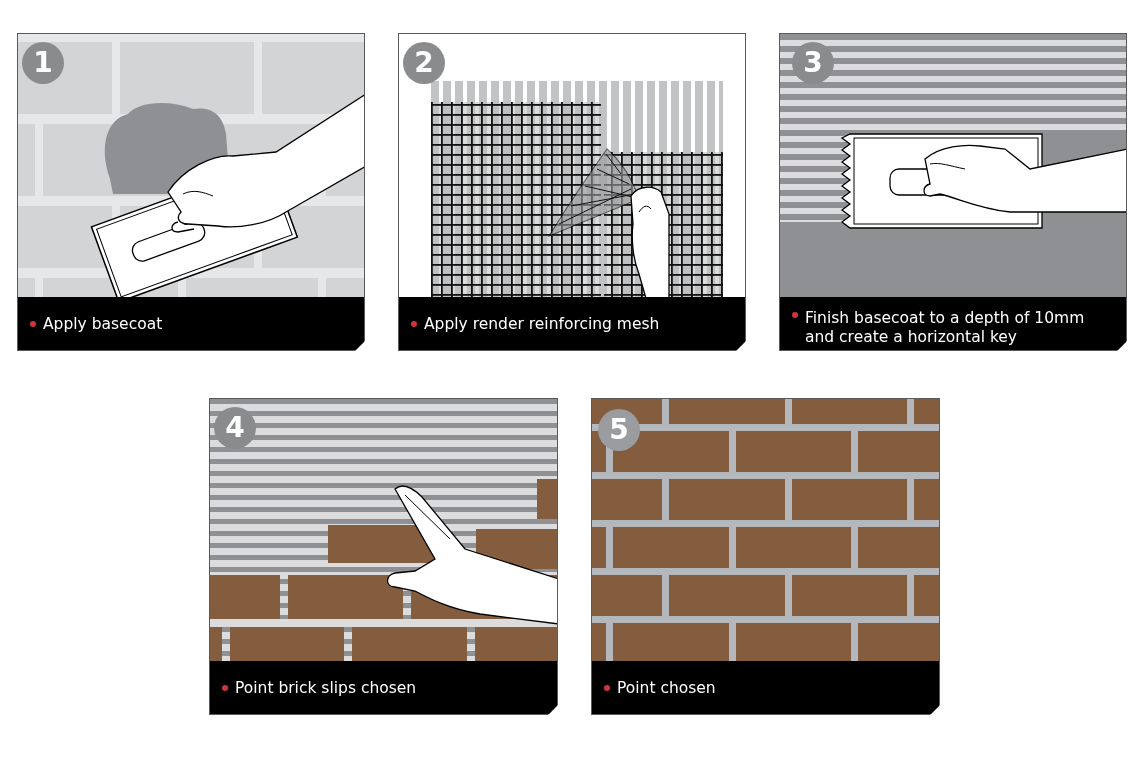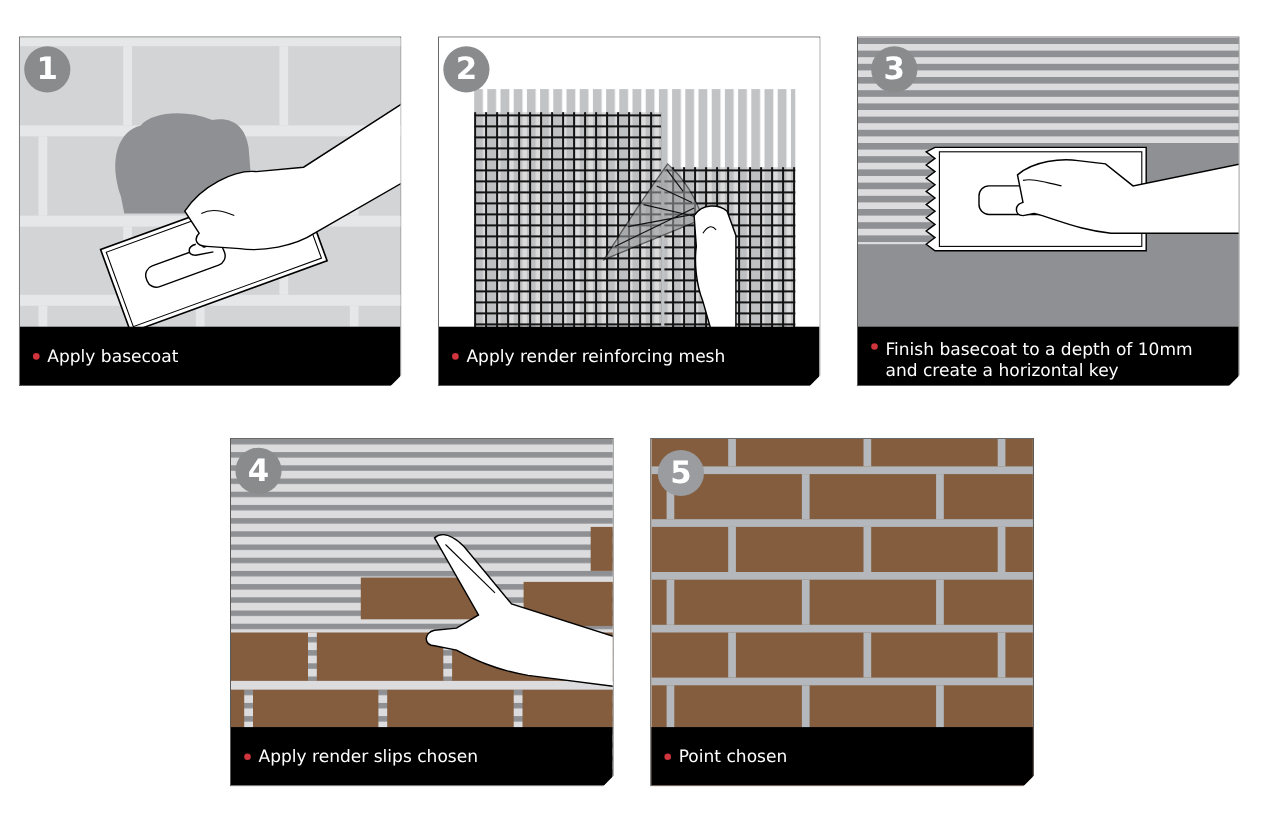--- a/index.html
+++ b/index.html
@@ -181,21 +181,21 @@
     <rect x="12" y="228" width="8" height="36" fill="url(#stripes4)"></rect>
     <rect x="134" y="228" width="8" height="36" fill="url(#stripes4)"></rect>
     <rect x="257" y="228" width="8" height="36" fill="url(#stripes4)"></rect>
 
     <path d="M185 90 C192 84, 202 88, 212 98 L255 150 L349 180 L349 225 L270 215 C240 210, 220 200, 205 192 L185 188 C175 188, 175 176, 185 174 L205 172 L225 160 Z" fill="#ffffff" stroke="#000" stroke-width="1.3"></path>
     <path d="M195 96 L240 140" fill="none" stroke="#000" stroke-width="1"></path>
   </svg>
   <div class="badge">4</div>
   <div class="caption">
     <span class="bullet"></span>
-    <span class="text">Apply render slips chosen</span>
+    <span class="text">Point brick slips chosen</span>
   </div>
 </div>
 
 <div class="panel" style="left:591px; top:398px; width:349px; height:317px;">
   <svg class="art" width="349" height="317" viewBox="0 0 349 317">
     <rect width="349" height="317" fill="#835d3e"></rect>
 
     <rect x="0" y="25" width="349" height="7" fill="#b4b8bc"></rect>
     <rect x="0" y="73" width="349" height="7" fill="#b4b8bc"></rect>
     <rect x="0" y="121" width="349" height="7" fill="#b4b8bc"></rect>

